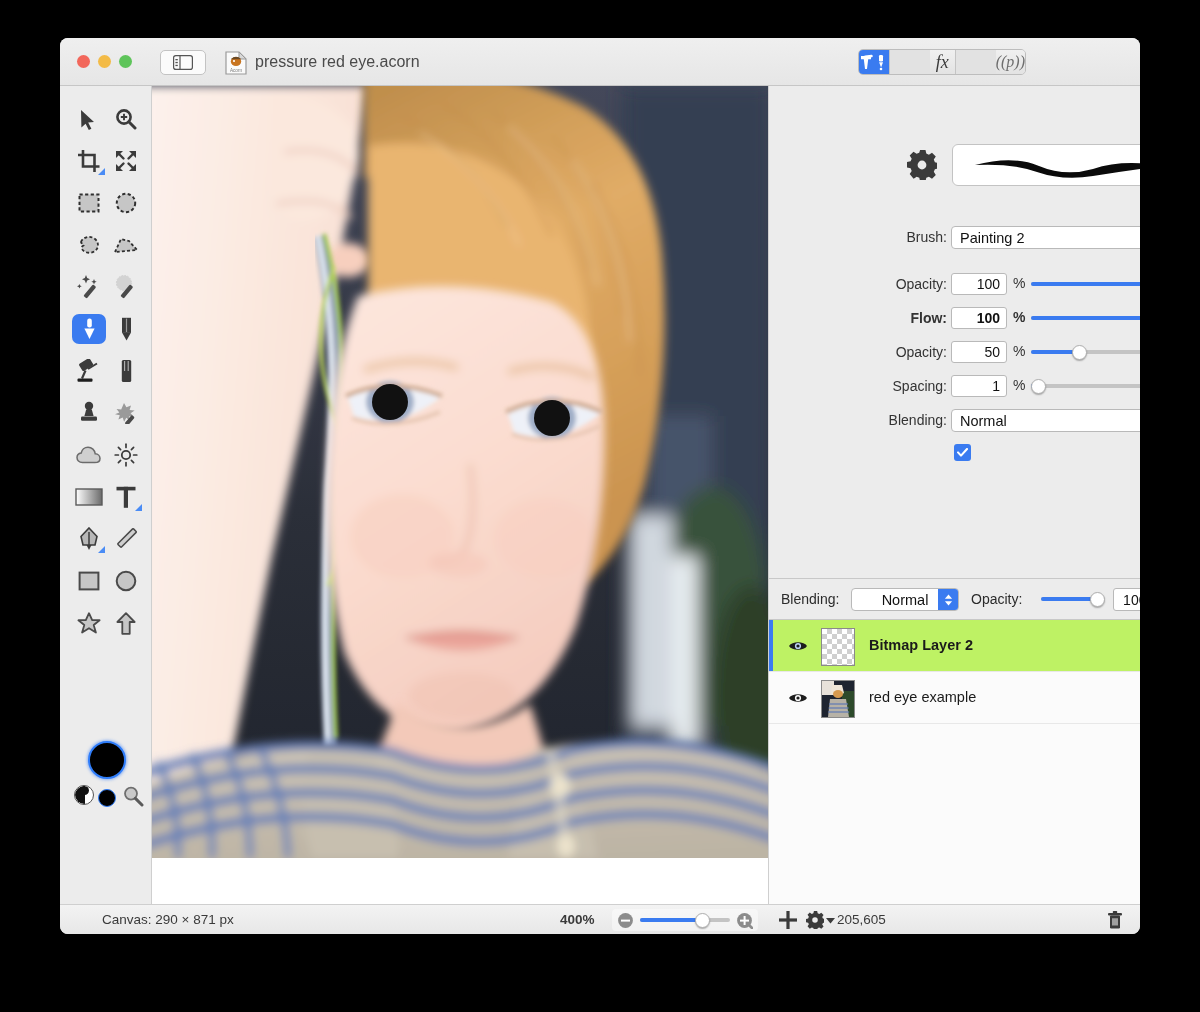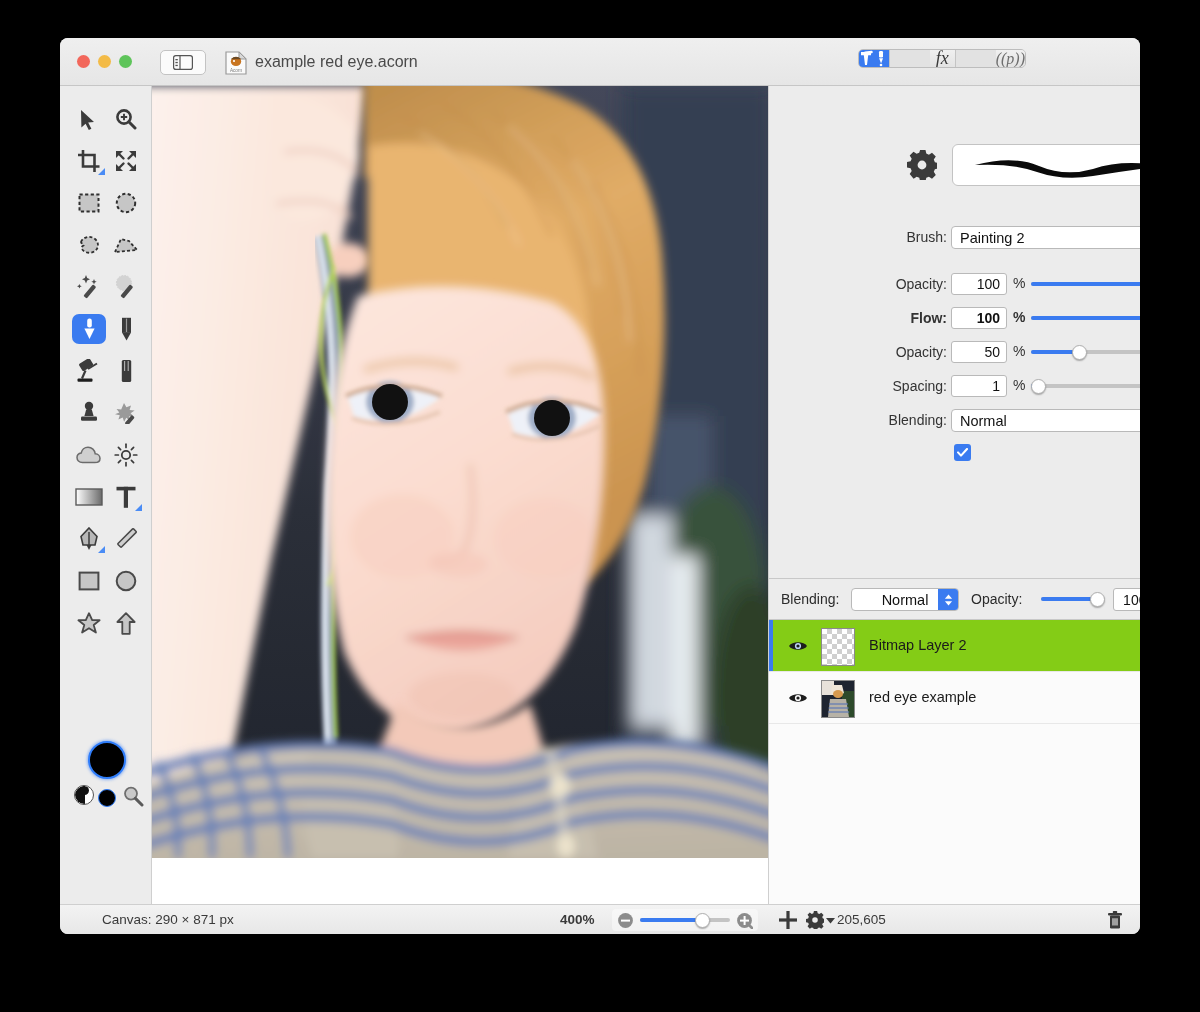--- a/index.html
+++ b/index.html
@@ -44,21 +44,21 @@
   #doc-icon { position:absolute; left:165px; top:13px; width:22px; height:24px; }
   #doc-title {
     position:absolute; left:195px; top:15px;
     font-size:16px; color:#4a4a4a;
     white-space:nowrap;
   }
 
   
   #mode-seg {
     position:absolute; left:798px; top:11px;
-    width:168px; height:19px;
+    width:168px; height:26px;
     border:1px solid #bdbdbd;
     border-radius:5px;
     background:#e2e2e2;
     display:flex; overflow:hidden;gap:40px;
   }
   .seg-btn {
     flex:1; display:flex; align-items:center; justify-content:center;
     border-right:1px solid #c4c4c4;
     font-size:15px; color:#3a3a3a;
     background:linear-gradient(#f0f0f0,#e3e3e3);
@@ -237,21 +237,21 @@
     border-bottom:1px solid #c8c8c8;
   }
   #layers-list {
     position:absolute; left:0; top:534px; width:100%; height:284px;
     background:#fbfbfb;
   }
   .layer-row {
     position:relative; width:100%; height:52px;
     border-bottom:1px solid #e8e8e8;
   }
-  .layer-row.sel { background:#84cc16; }
+  .layer-row.sel { background:#bef264;font-weight:bold; }
   .layer-row.sel::before {
     content:""; position:absolute; left:0; top:0; bottom:0; width:4px;
     background:#3a7bf0;
   }
   .eye { position:absolute; left:19px; top:18px; width:20px;height:16px; }
   .thumb {
     position:absolute; left:52px; top:8px;
     width:34px; height:38px;
     border:1px solid #8a8a8a;
     overflow:hidden; background:#fff;
@@ -292,21 +292,21 @@
 
     <svg id="doc-icon" viewBox="0 0 22 24">
       <path d="M1 1h13l7 7v15H1z" fill="#fafafa" stroke="#9a9a9a" stroke-width="1.2"></path>
       <path d="M14 1l7 7h-7z" fill="#d8d8d8" stroke="#9a9a9a" stroke-width="1"></path>
       <ellipse cx="11" cy="10.5" rx="5.2" ry="4.6" fill="#c8741f"></ellipse>
       <path d="M5.8 8.2 Q11 3.4 16.2 8.2 Z" fill="#6b4a25"></path>
       <circle cx="9" cy="10" r="1.1" fill="#fff"></circle>
       <text x="11" y="21" font-size="4.6" fill="#7a7a7a" text-anchor="middle" font-family="Liberation Sans, sans-serif">Acorn</text>
     </svg>
 
-    <div id="doc-title">example red eye.acorn</div>
+    <div id="doc-title">pressure red eye.acorn</div>
 
     <div id="mode-seg">
       <div class="seg-btn active">
         <svg width="30" height="17" viewBox="0 0 30 17">
 
           <path d="M2 2h10v3.2H9.2L8 15H6L4.8 5.2H2z" fill="#fff"></path>
           <rect x="5.2" y="1.2" width="8.5" height="2.6" rx="1" fill="#fff" transform="rotate(-8 9 2.5)"></rect>
 
           <rect x="20" y="1" width="4" height="6.5" rx="1.3" fill="#fff"></rect>
           <path d="M20.1 8.2h3.9l-1.95 5.2z" fill="#fff"></path>

